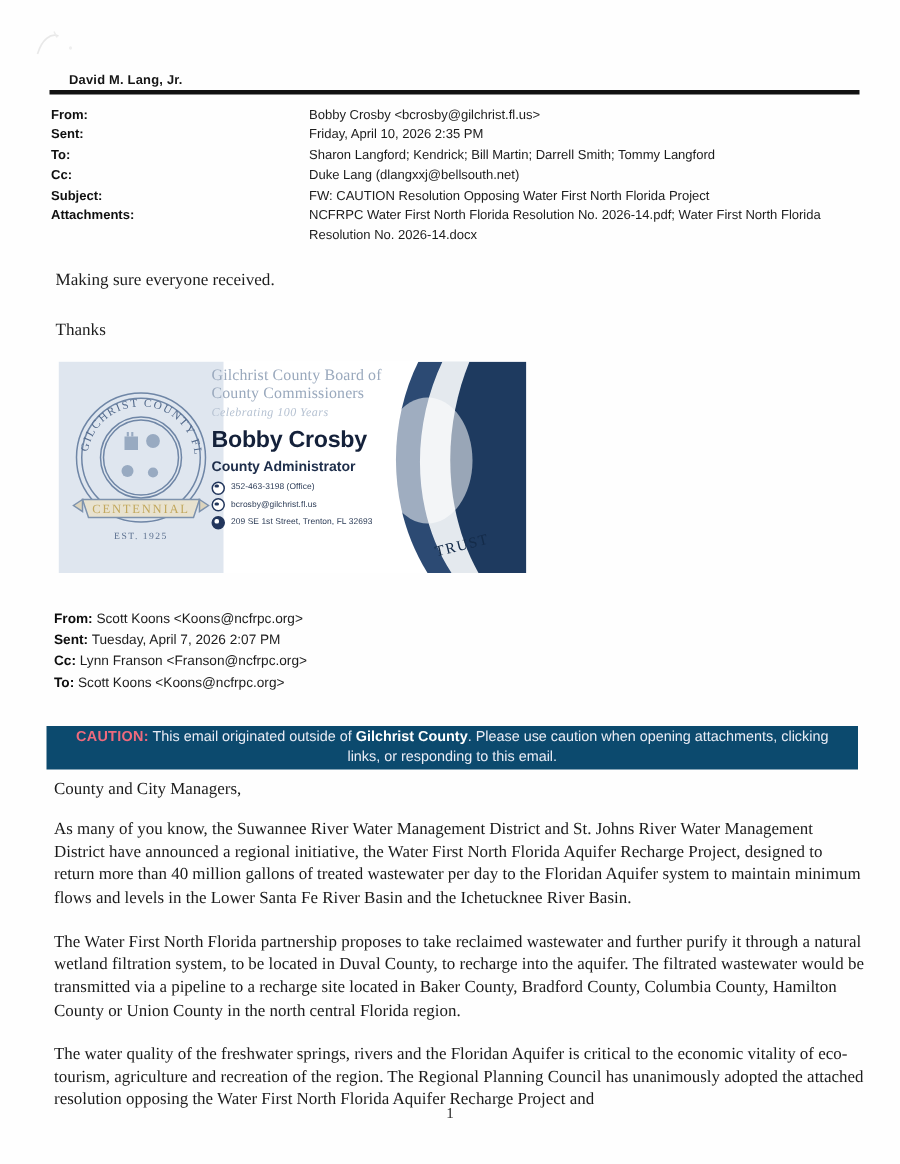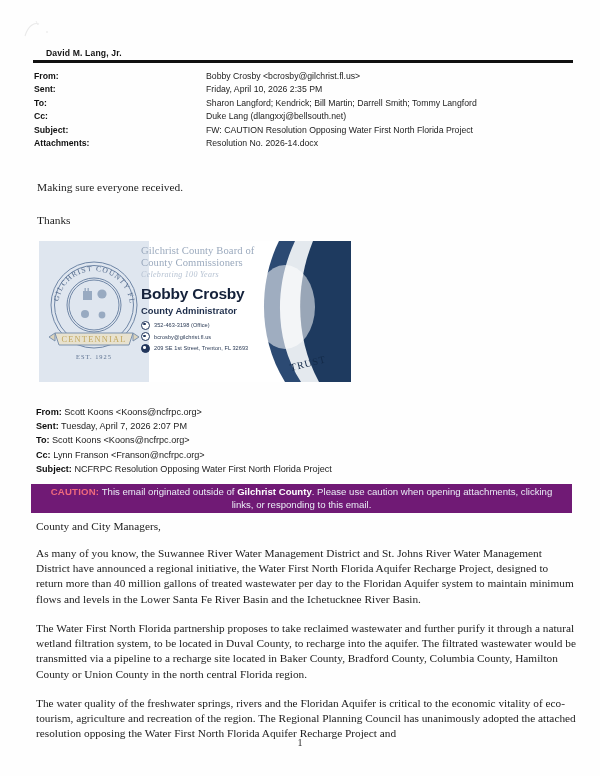--- a/index.html
+++ b/index.html
@@ -201,21 +201,21 @@
   }
   .fwd-head b { color: #0d0d0d; }
 
   
   .caution {
     position: absolute;
     left: 31px;
     top: 484px;
     width: 541px;
     height: 29px;
-    background: #701a75;
+    background: #0c4a6e;
     display: flex;
     align-items: center;
     justify-content: center;
     text-align: center;
     box-sizing: border-box;
     padding: 0 10px;
   }
   .caution-text {
     font-family: "Liberation Sans", sans-serif;
     font-size: 9.6px;
@@ -287,20 +287,21 @@
       <div class="mh-label">Cc:</div>
       <div class="mh-value">Duke Lang (dlangxxj@bellsouth.net)</div>
     </div>
     <div class="mh-row">
       <div class="mh-label">Subject:</div>
       <div class="mh-value">FW: CAUTION Resolution Opposing Water First North Florida Project</div>
     </div>
     <div class="mh-row">
       <div class="mh-label">Attachments:</div>
       <div class="mh-value">
+        <span>NCFRPC Water First North Florida Resolution No. 2026-14.pdf; Water First North Florida</span>
         <span class="cont">Resolution No. 2026-14.docx</span>
       </div>
     </div>
   </div>
 
   <div class="intro l1">Making sure everyone received.</div>
   <div class="intro l2">Thanks</div>
 
   <div class="sig-card">
     <div class="sig-seal-bg"></div>
@@ -372,30 +373,26 @@
   <div class="fwd-head">
     <div>
       <b>From:</b>
       <span>Scott Koons &lt;Koons@ncfrpc.org&gt;</span>
     </div>
     <div>
       <b>Sent:</b>
       <span>Tuesday, April 7, 2026 2:07 PM</span>
     </div>
     <div>
+      <b>Cc:</b>
+      <span>Lynn Franson &lt;Franson@ncfrpc.org&gt;</span>
+    </div>
+    <div>
       <b>To:</b>
       <span>Scott Koons &lt;Koons@ncfrpc.org&gt;</span>
-    </div>
-    <div>
-      <b>Cc:</b>
-      <span>Lynn Franson &lt;Franson@ncfrpc.org&gt;</span>
-    </div>
-    <div>
-      <b>Subject:</b>
-      <span>NCFRPC Resolution Opposing Water First North Florida Project</span>
     </div>
   </div>
 
   <div class="caution">
     <div class="caution-text">
       <span class="caution-word">CAUTION:</span><span> This email originated outside of </span><b>Gilchrist County</b><span>. Please use caution when opening attachments, clicking links, or responding to this email.</span>
     </div>
   </div>
 
   <div class="body-text" style="top:519px;">

